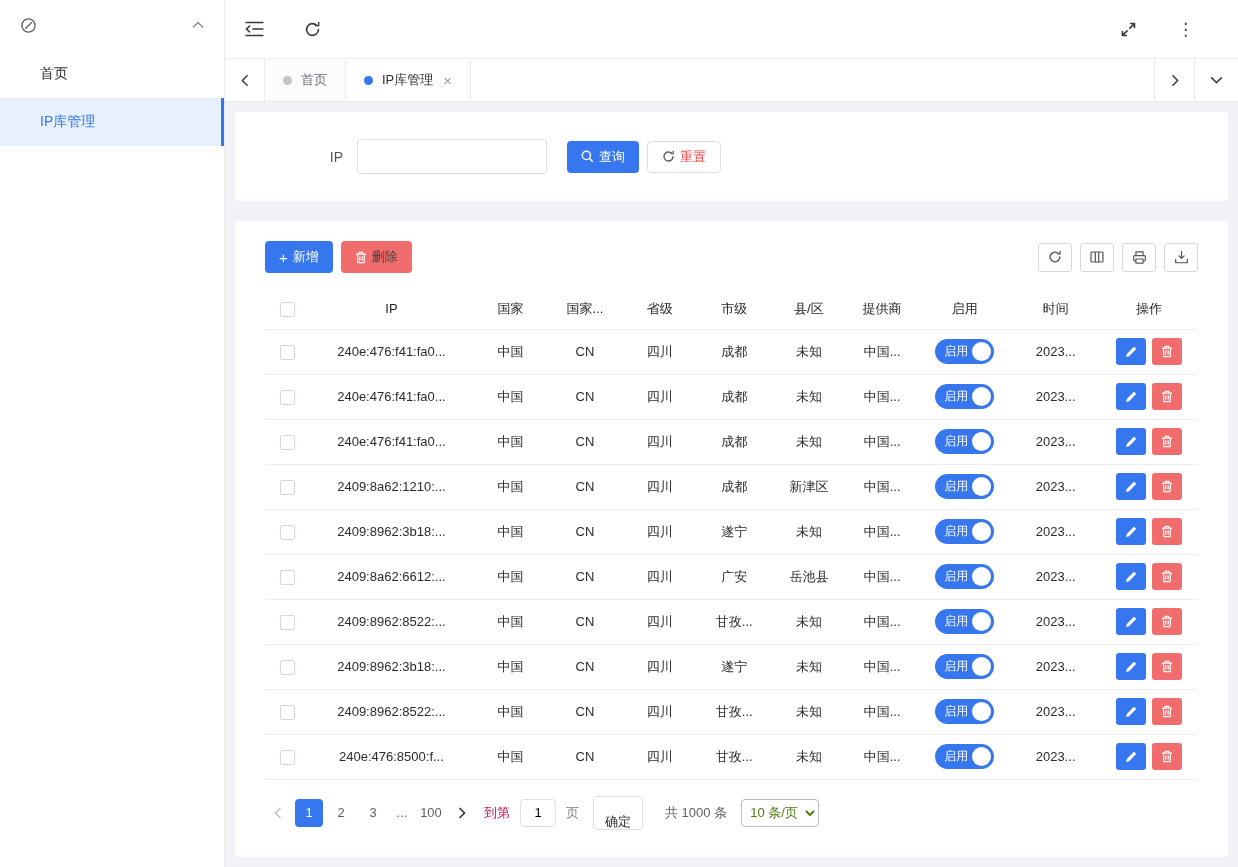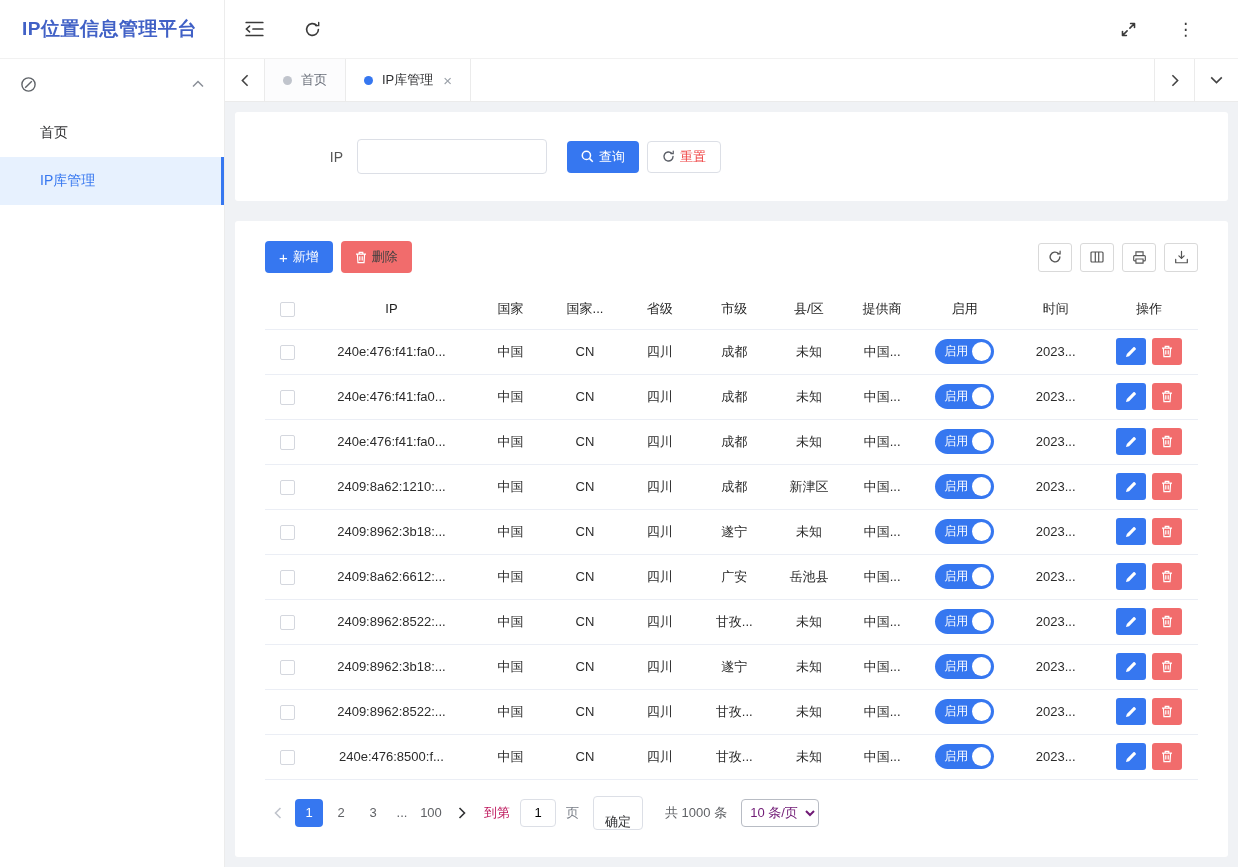--- a/index.html
+++ b/index.html
@@ -75,31 +75,28 @@
   .pagination { display:flex; align-items:center; gap:4px; margin-top:16px; font-size:13px; color:#606266; flex-shrink:0; }
   .pg-nav { width:26px; height:28px; background:none; border:none; cursor:pointer; display:flex; align-items:center; justify-content:center; }
   .pg-num { min-width:28px; height:28px; background:none; border:none; border-radius:4px; font-size:13px; color:#606266; cursor:pointer; }
   .pg-num.active { background:#3677f0; color:#fff; }
   .pg-more { min-width:22px; text-align:center; cursor:pointer; color:#606266; }
   .jump-prefix { margin-left:5px; color:#be185d; }
   .jump-input { width:36px; height:28px; border:1px solid #dcdfe6; border-radius:4px; text-align:center; font-size:13px; margin:0 6px; outline:none; }
   .jump-suffix { color:#7a7f88; margin-right:10px; }
   .confirm-btn { height:28px; padding:16px 11px; border:1px solid #dcdfe6; border-radius:4px; background:#fff; font-size:13px; color:#303133; cursor:pointer; }
   .total-text { margin-left:18px; }
-  .size-select { height:28px; margin-left:10px; border:1px solid #b8bcc4; border-radius:4px; background:#fff; font-size:13px; color:#701a75; padding:0 4px; font-family:inherit; }
+  .size-select { height:28px; margin-left:10px; border:1px solid #b8bcc4; border-radius:4px; background:#fff; font-size:13px; color:#4d7c0f; padding:0 4px; font-family:inherit; }
 </style>
 </head>
 <body>
 
 <div class="app">
 
   <aside class="sidebar">
-    <div class="logo">
-      <span>IP位置信息管理平台</span>
-    </div>
     <div class="menu-group">
       <svg width="17" height="17" viewBox="0 0 17 17" fill="none" stroke="#5f6368" stroke-width="1.4">
           <circle cx="8.5" cy="8.5" r="6.6"></circle>
           <path d="M5.2 11.8 11.8 5.2"></path>
         </svg>
       <svg width="12" height="8" viewBox="0 0 12 8" fill="none" stroke="#8a8f98" stroke-width="1.5">
           <path d="M1 6.5 6 1.5l5 5"></path>
         </svg>
     </div>
     <nav>

